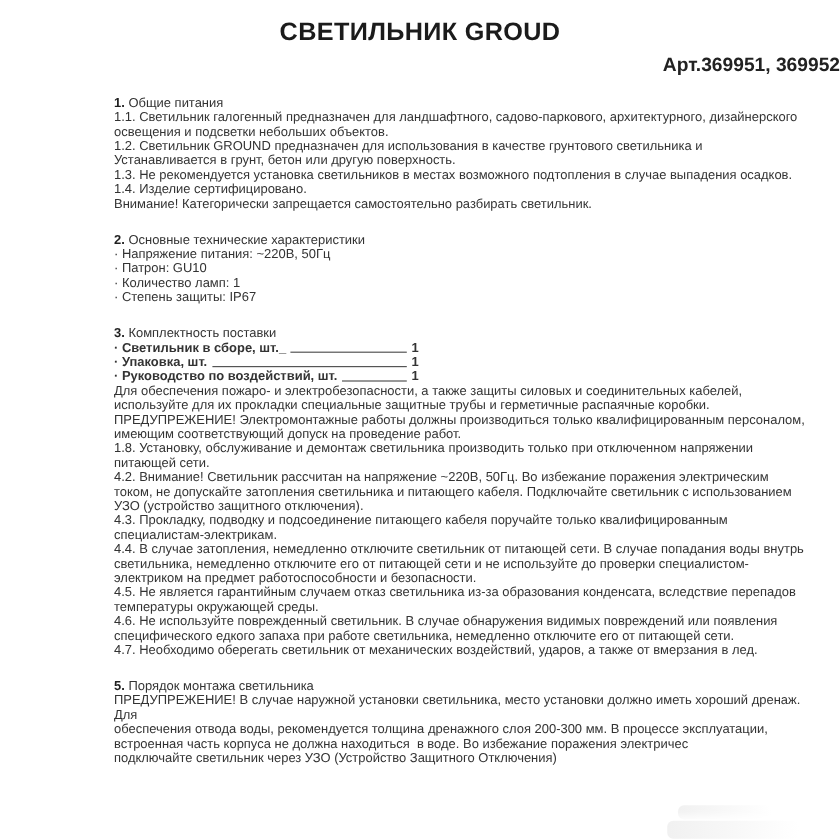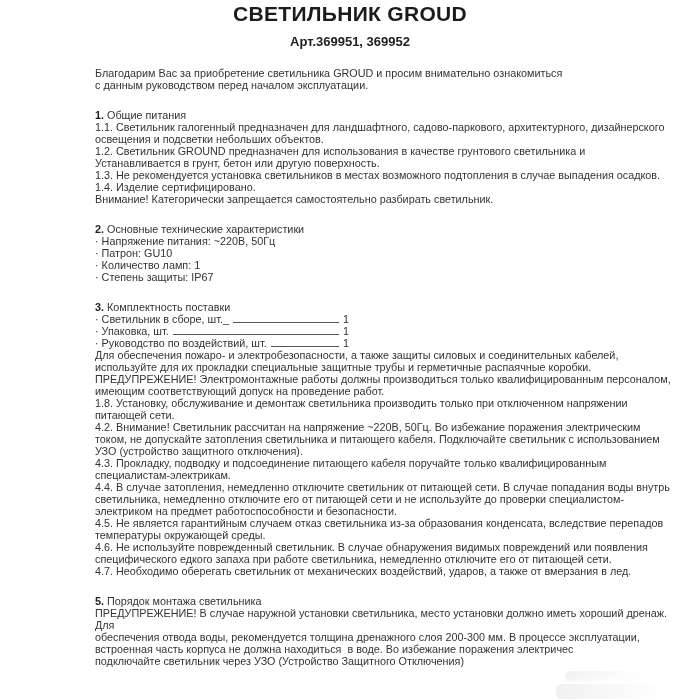--- a/index.html
+++ b/index.html
@@ -14,34 +14,34 @@
     font-family: "Liberation Sans", sans-serif;
     color: #333333;
   }
   .page {
     position: relative;
     width: 700px;
     height: 700px;
     box-sizing: border-box;
   }
   .doc-title {
-    padding-top: 1px;
+    padding-top: 14px;
     font-size: 21px;
     line-height: 26px;
     font-weight: 700;
     text-align: center;
     letter-spacing: 0.3px;
     color: #1b1b1b;
   }
   .doc-article {
     margin-top: 8px;
-    font-size: 13px;
+    font-size: 16px;
     line-height: 14px;
     font-weight: 700;
-    text-align: center;
+    text-align: right;
     color: #222222;
   }
   .content {
     padding: 0 25px 0 95px;
     font-size: 10.8px;
     line-height: 12px;
     color: #333333;
   }
   .para {
     white-space: pre-wrap;
@@ -56,20 +56,21 @@
     margin-top: 18px;
   }
   .sec-heading b {
     font-weight: 700;
     color: #1f1f1f;
   }
   .kit-row {
     display: flex;
     width: 254px;
     align-items: flex-end;
+    font-weight: bold;
   }
   .kit-label {
     white-space: pre;
   }
   .kit-fill {
     flex: 1;
     border-bottom: 1px solid #555555;
     margin: 0 4px 2px 4px;
     min-width: 30px;
   }
@@ -83,22 +84,20 @@
   .smudge.s2 { left: 565px; top: 671px; width: 78px;  height: 12px; }
 </style>
 </head>
 <body>
 
 <div class="page">
   <div class="doc-title">СВЕТИЛЬНИК GROUD</div>
   <div class="doc-article">Арт.369951, 369952</div>
 
   <div class="content">
-    <div class="para intro">Благодарим Вас за приобретение светильника GROUD и просим внимательно ознакомиться
-с данным руководством перед началом эксплуатации.</div>
     <div id="sections">
         <div class="section">
           <div class="sec-heading"><b>1.</b><span> Общие питания</span></div>
           <div class="para">1.1. Светильник галогенный предназначен для ландшафтного, садово-паркового, архитектурного, дизайнерского освещения и подсветки небольших объектов.</div>
           <div class="para">1.2. Светильник GROUND предназначен для использования в качестве грунтового светильника и
 Устанавливается в грунт, бетон или другую поверхность.</div>
           <div class="para">1.3. Не рекомендуется установка светильников в местах возможного подтопления в случае выпадения осадков.</div>
           <div class="para">1.4. Изделие сертифицировано.</div>
           <div class="para">Внимание! Категорически запрещается самостоятельно разбирать светильник.</div>
         </div>

